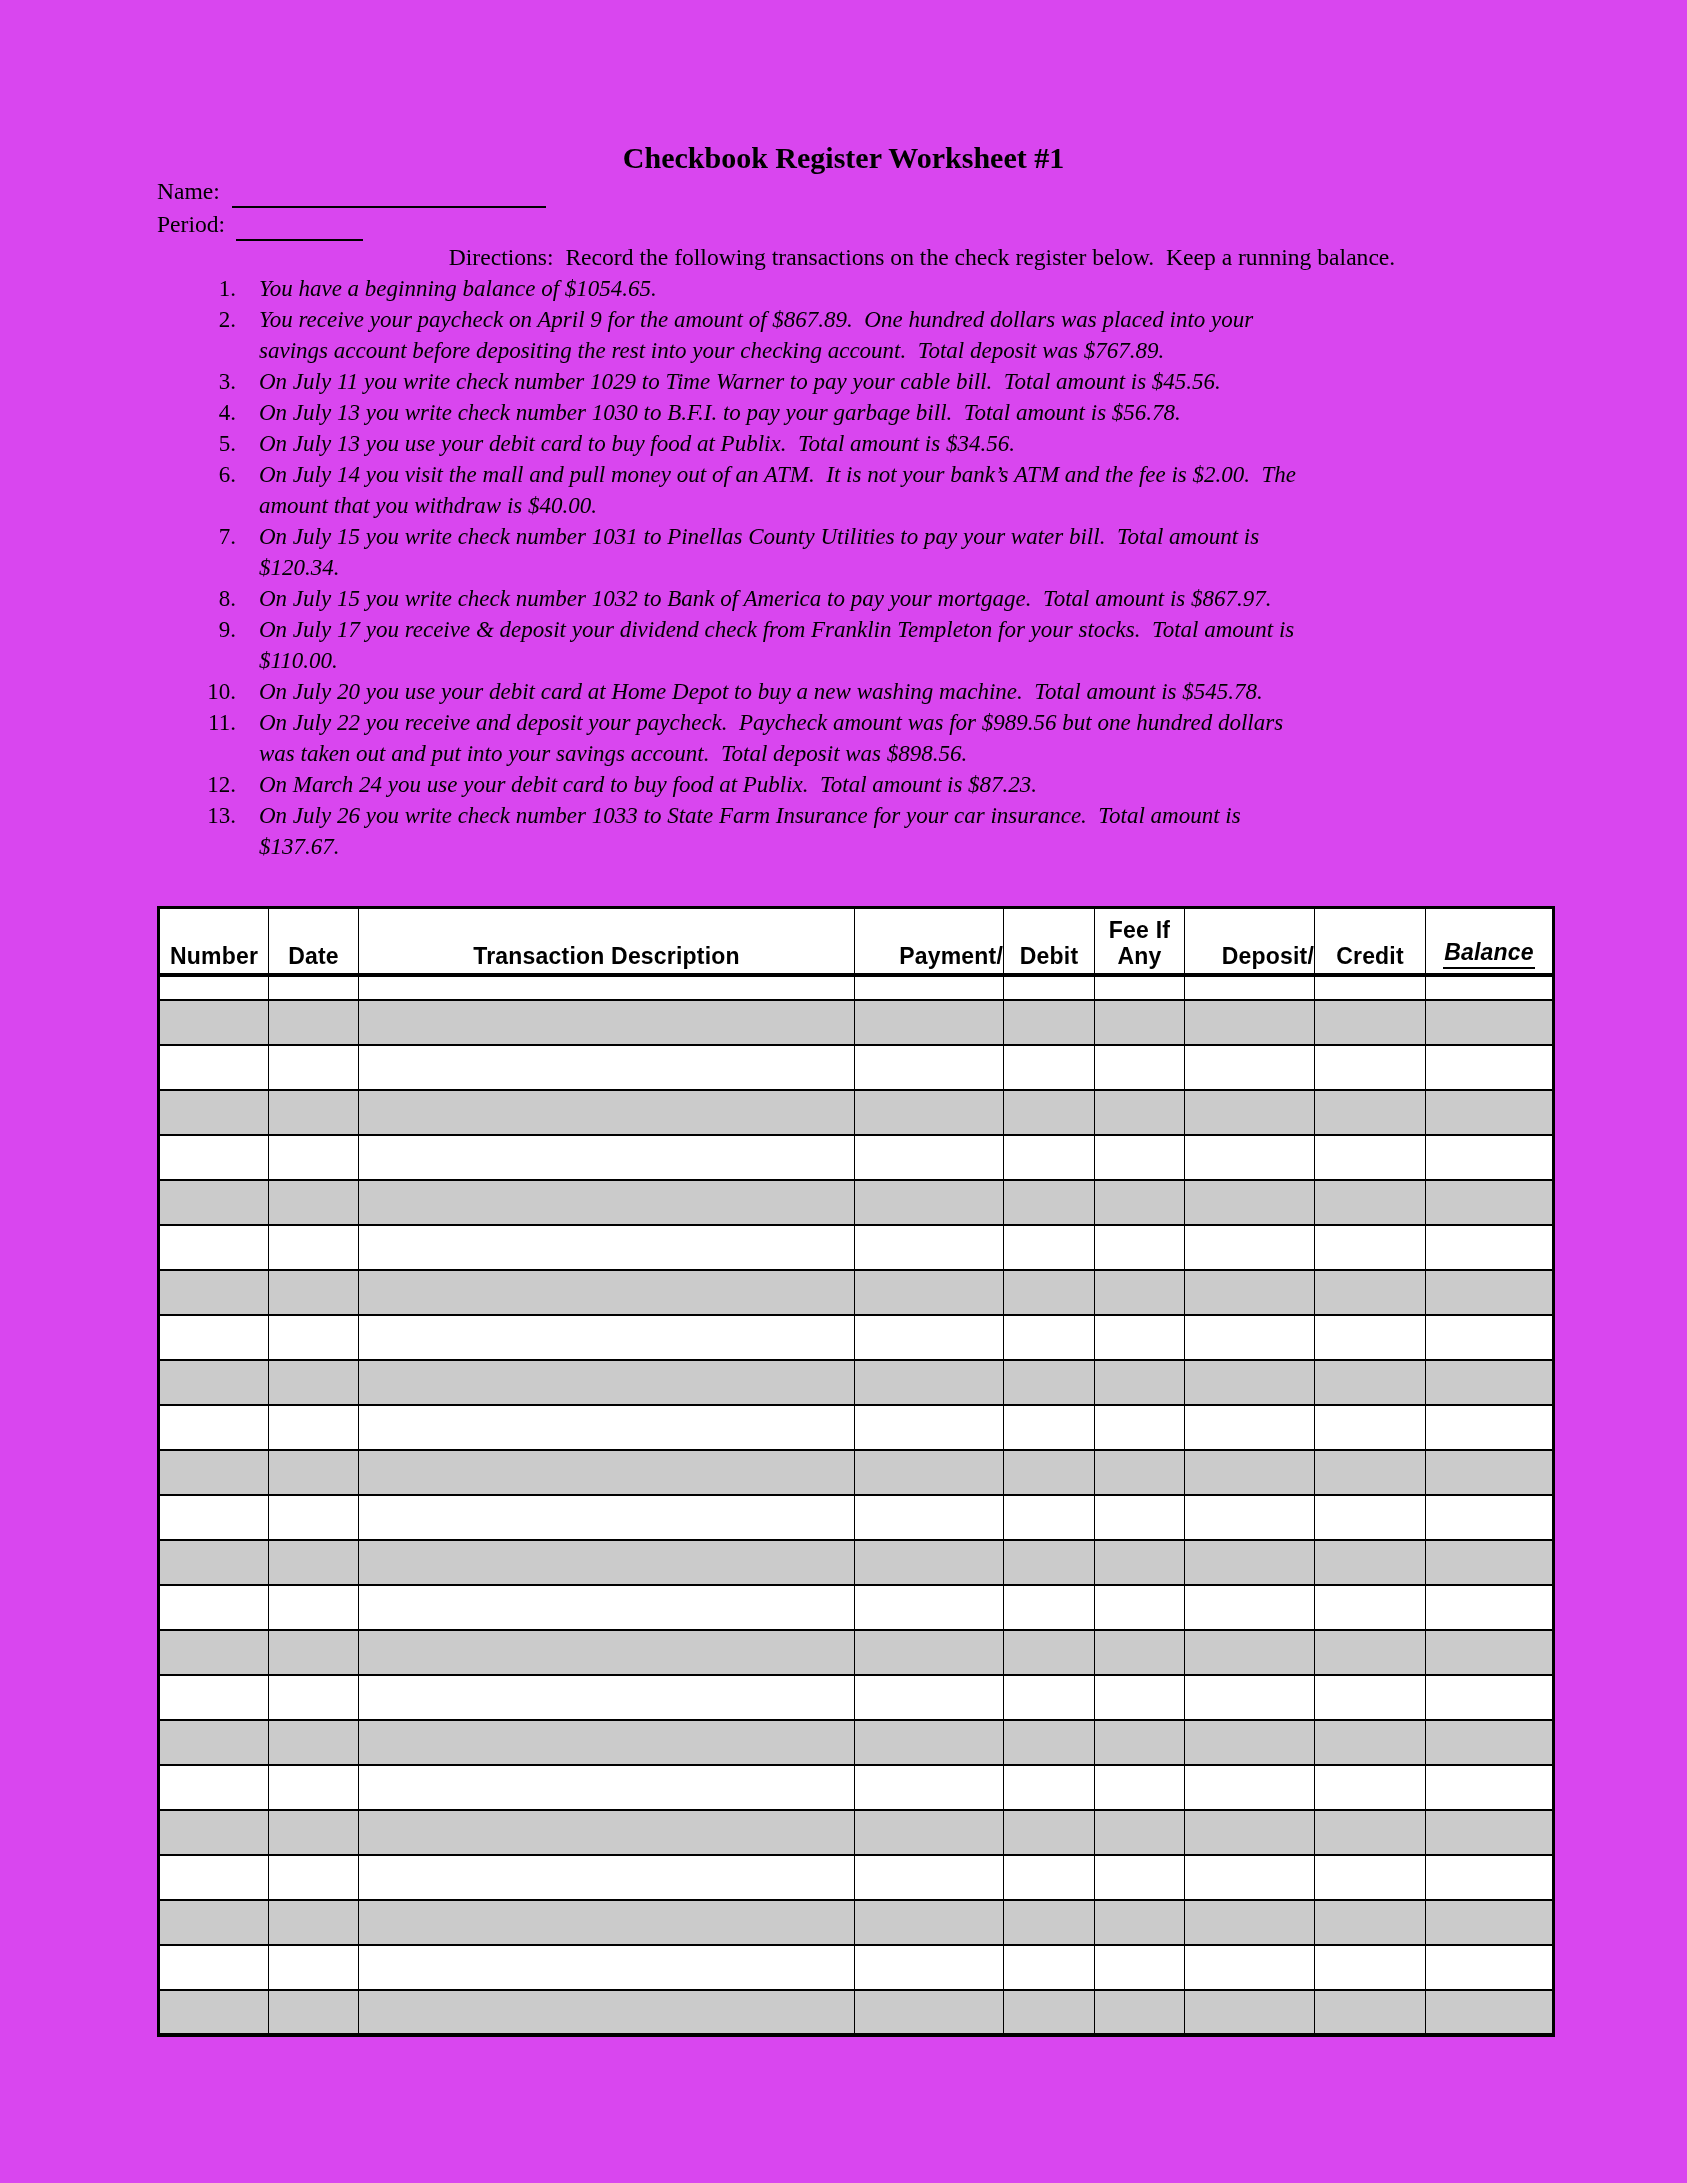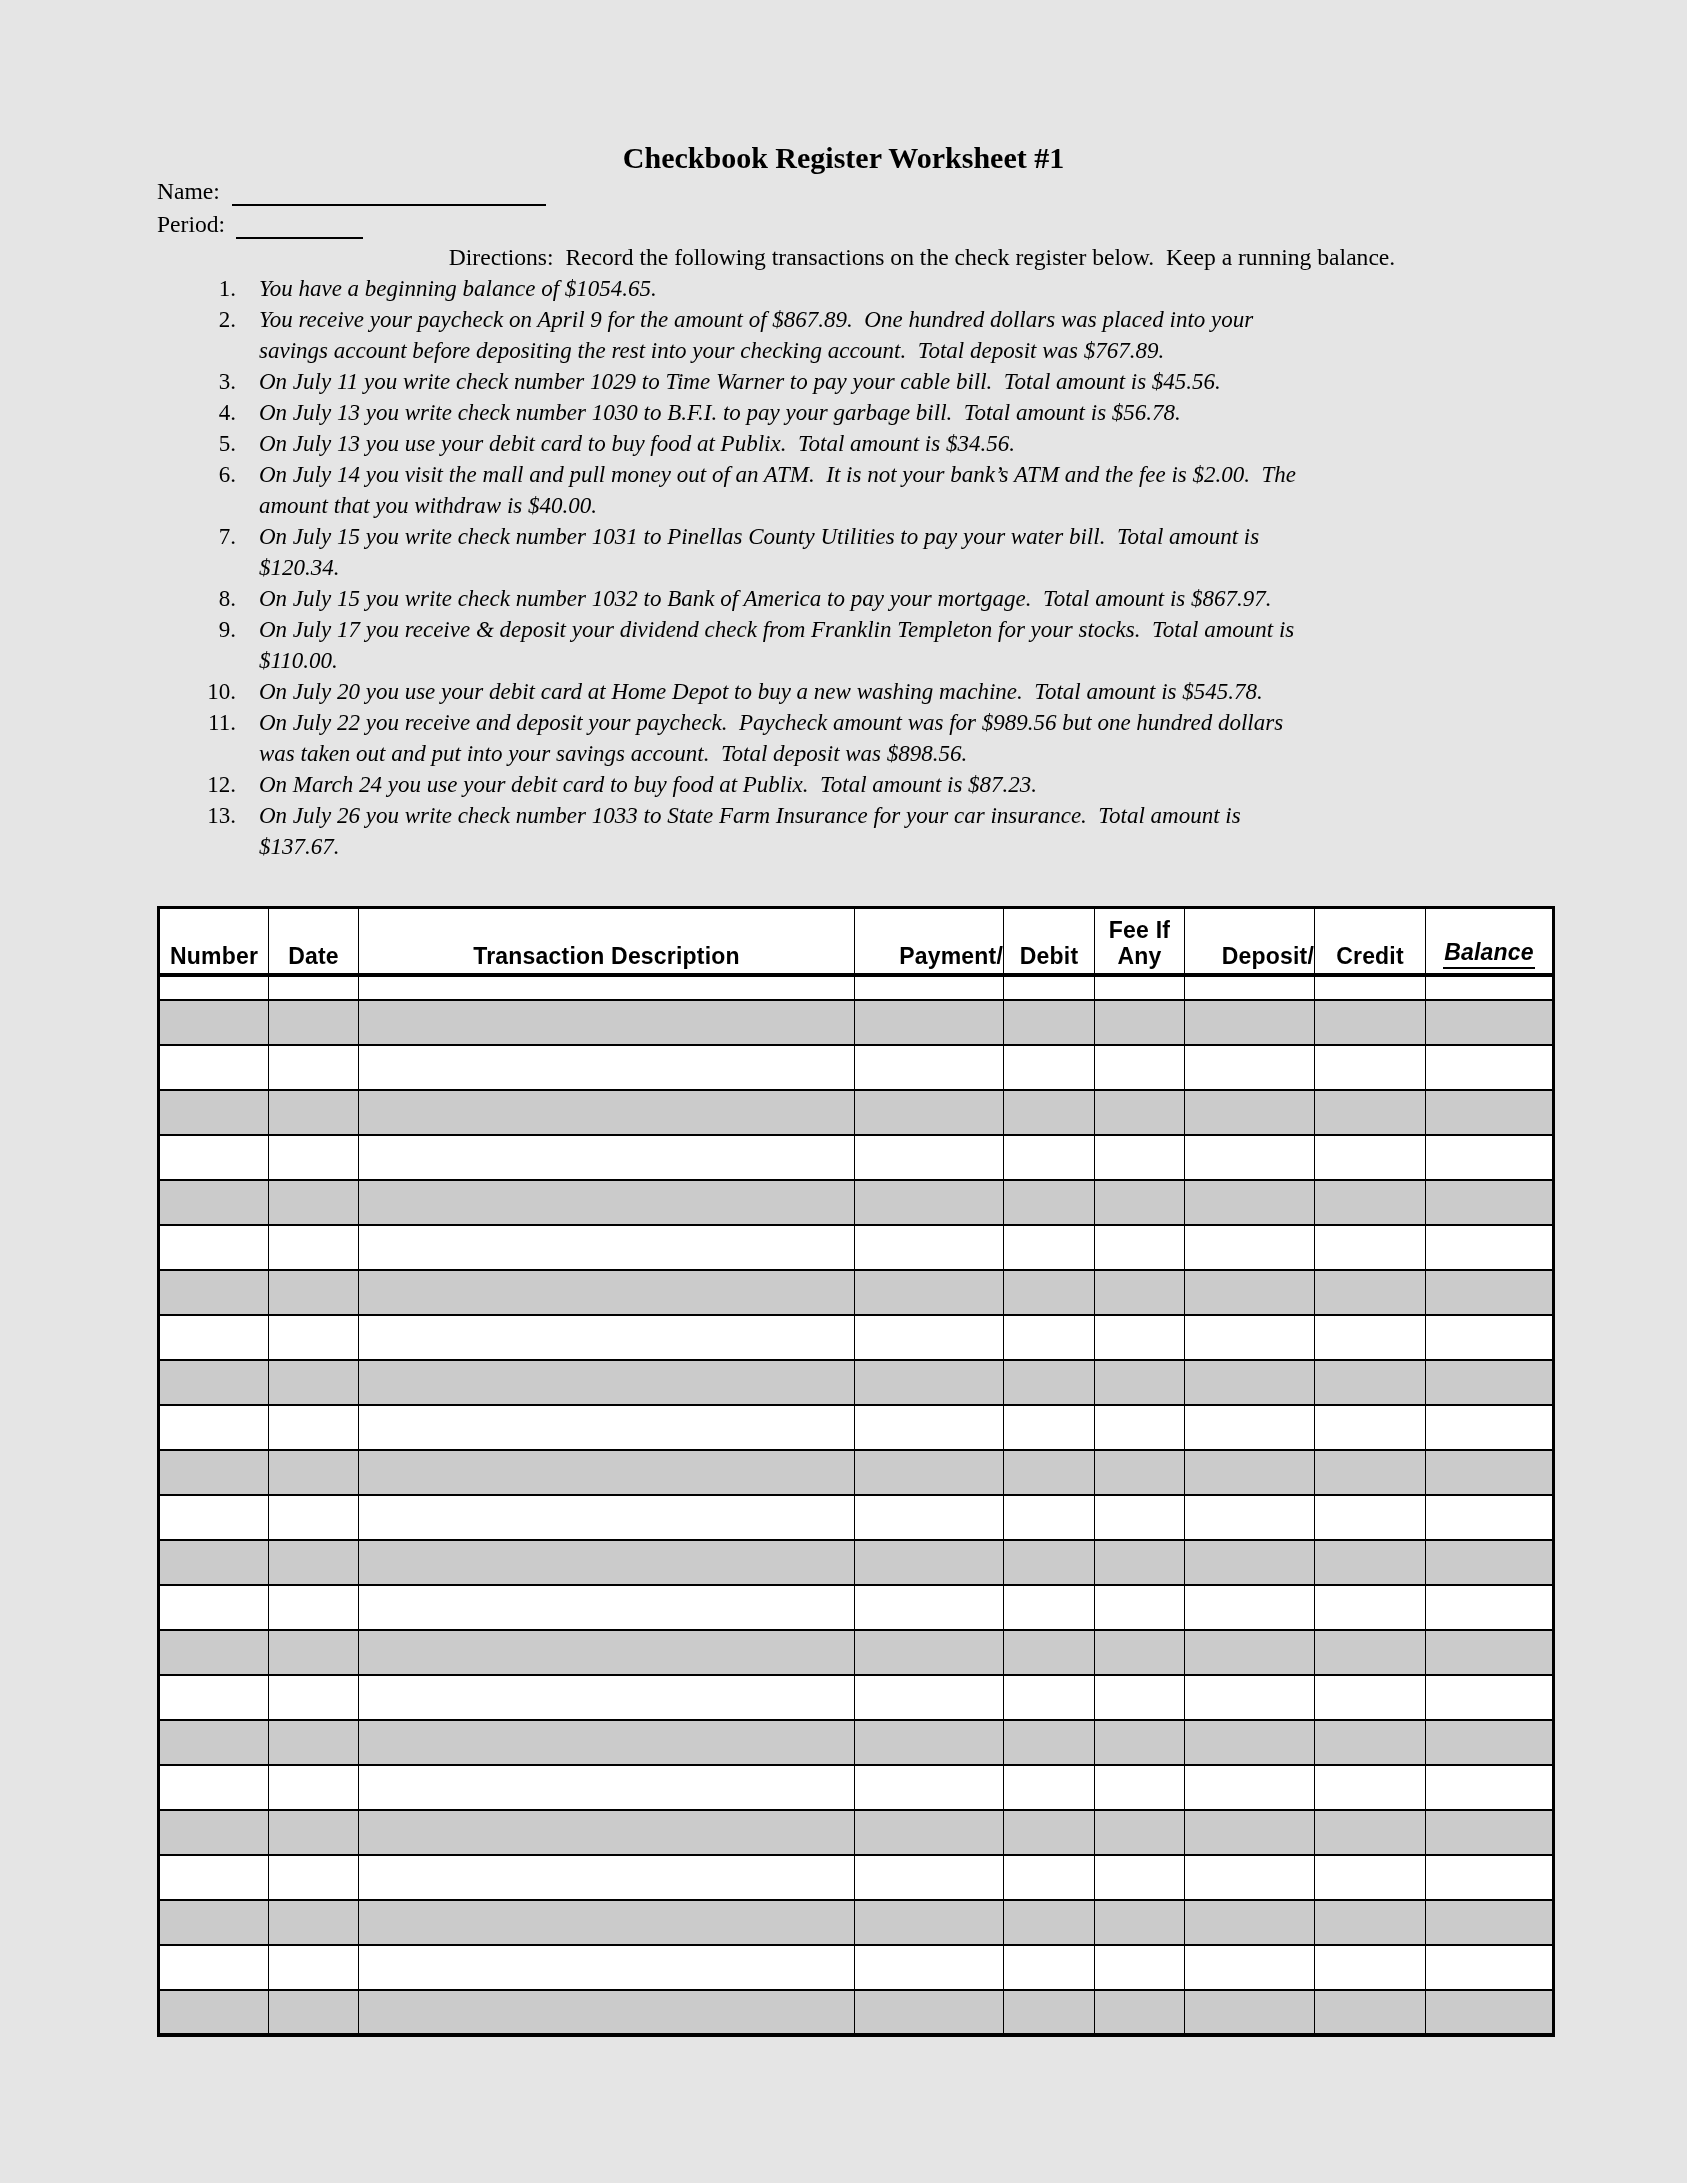--- a/index.html
+++ b/index.html
@@ -1,39 +1,39 @@
 <!DOCTYPE html>
 <html style="--shade: #cbcbcb;font-size:14px"><head>
 <meta charset="utf-8">
 <style>
   html,body{margin:0;padding:0;background:#ffffff;}
   .page{
     position:relative;
     width:1687px;
     height:2184px;
-    background:#e5e5e5;
+    background:#d946ef;
     color:#000000;
     font-family:"Liberation Serif", serif;
     overflow:hidden;
   }
   .doc-title{
     padding-top:140px;
     text-align:center;
     font-size:30px;
     font-weight:bold;
     line-height:35px;
     white-space:pre-wrap;
   }
   .meta{
     margin-left:157px;
     font-size:23.6px;
     line-height:33px;
     white-space:pre-wrap;
   }
-  .meta-row{display:flex;align-items:center;}
+  .meta-row{display:flex;align-items:flex-end;}
   .blank-line{
     display:inline-block;
     border-bottom:2.6px solid #000;
     height:26px;
   }
   .name-line{width:314px;margin-left:12.2px;}
   .period-line{width:127px;margin-left:10.5px;}
   .directions{
     margin-left:157px;
     font-size:23.6px;

